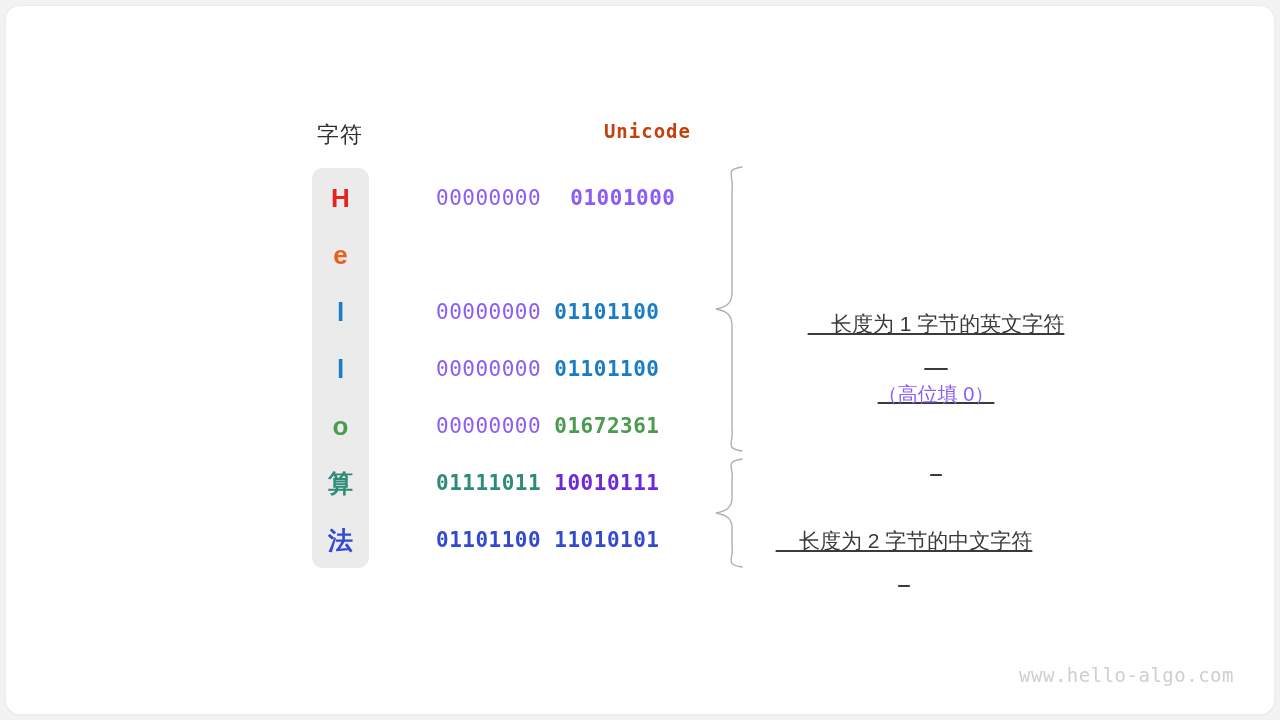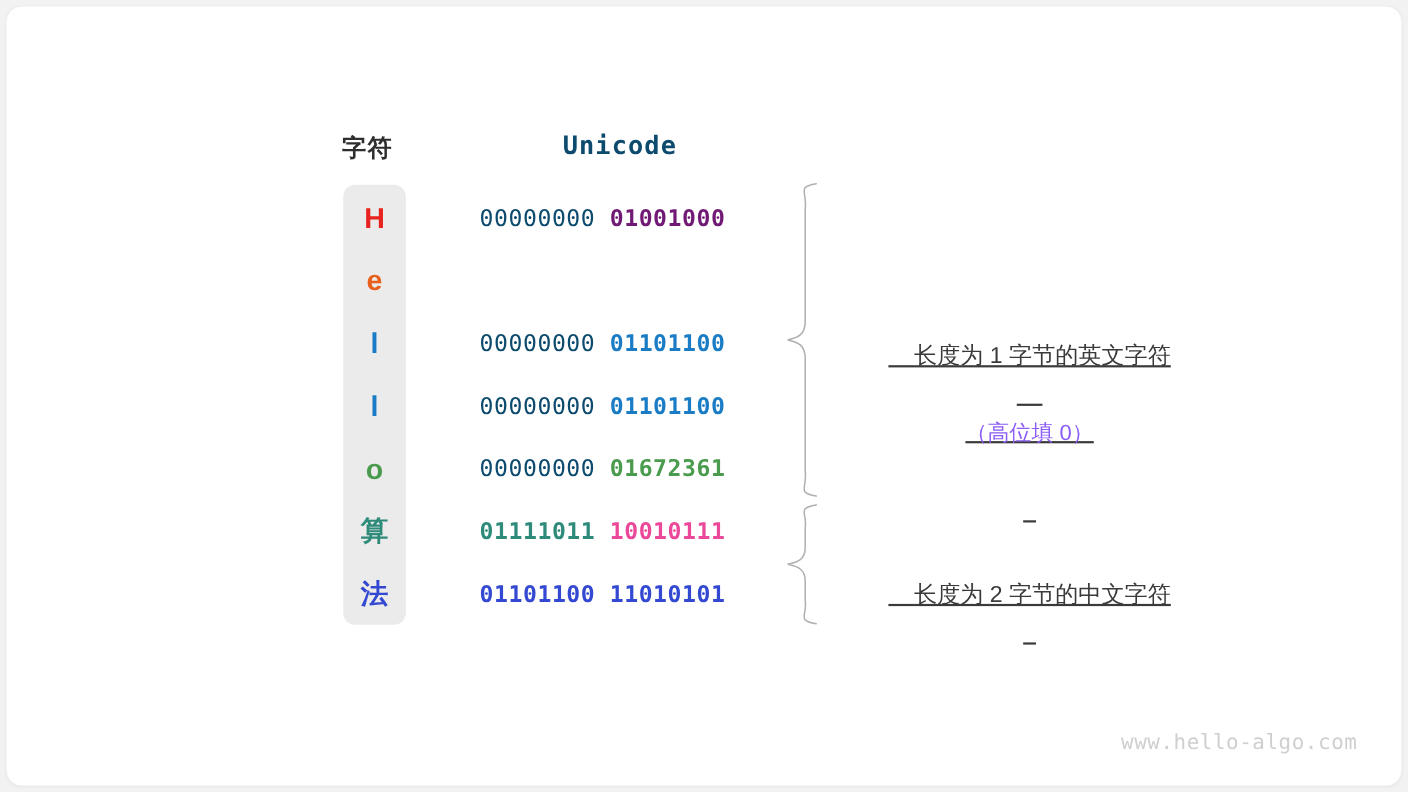--- a/index.html
+++ b/index.html
@@ -25,35 +25,36 @@
     box-shadow: 0 0 0 1px #ececec, 0 1px 3px rgba(0,0,0,0.05);
     overflow: hidden;
   }
 
   
   #header-char {
     position: absolute;
     left: 305px;
     top: 114px;
     width: 58px;
+    text-align: center;
     font-size: 22px;
-    font-weight: bold;
+    font-weight: normal;
     color: #2e2e2e;
     letter-spacing: 1px;
   }
   #header-unicode {
     position: absolute;
     left: 430px;
     top: 114px;
     width: 255px;
-    text-align: center;
+    text-align: right;
     font-family: "DejaVu Sans Mono", monospace;
-    font-size: 23px;
-    font-weight: bold;
-    color: #0c4a6e;
+    font-size: 19px;
+    font-weight: bold;
+    color: #c2410c;
     letter-spacing: 1px;
   }
 
   
   #char-panel {
     position: absolute;
     left: 306px;
     top: 162px;
     width: 57px;
     height: 400px;
@@ -88,21 +89,21 @@
     top: 0;
     width: 260px;
     height: 57px;
     line-height: 57px;
     font-family: "DejaVu Sans Mono", monospace;
     font-size: 21px;
     letter-spacing: 0.5px;
     white-space: pre;
   }
   .bits-high {
-    color: #0c4a6e;
+    color: #8b5cf6;
     font-weight: normal;
   }
   .bits-high.filled {
     font-weight: bold;
     text-align: right;
   }
   .bits-low {
     font-weight: bold;
   }
 
@@ -126,21 +127,21 @@
     display: block;
     color: #8b5cf6;
     font-size: 20px;
   }
   #annotation-1 {
     left: 755px;
     top: 264px;
     width: 350px;
   }
   #annotation-2 {
-    left: 755px;
+    left: 723px;
     top: 481px;
     width: 350px;
   }
 
   
   #watermark {
     position: absolute;
     right: 40px;
     bottom: 28px;
     font-family: "DejaVu Sans Mono", monospace;
@@ -155,40 +156,40 @@
 <div id="canvas-card">
 
   <div id="header-char">字符</div>
   <div id="header-unicode">Unicode</div>
 
   <div id="char-panel"></div>
 
   <div id="rows-container">
       <div class="row" style="top: 164px;">
         <div class="row-char" style="color: rgb(232, 35, 31);">H</div>
-        <div class="row-bits"><span class="bits-high">00000000</span><span> </span><span class="bits-low" style="color: #701a75;">01001000</span></div>
+        <div class="row-bits"><span class="bits-high">00000000</span><span> </span><span class="bits-low" style="color: #8b5cf6; margin-left: 16px;">01001000</span></div>
       </div>
       <div class="row" style="top: 221px;">
         <div class="row-char" style="color: rgb(232, 96, 28);">e</div>
       </div>
       <div class="row" style="top: 278px;">
         <div class="row-char" style="color: rgb(26, 124, 196);">l</div>
         <div class="row-bits"><span class="bits-high">00000000</span><span> </span><span class="bits-low" style="color: rgb(26, 124, 196);">01101100</span></div>
       </div>
       <div class="row" style="top: 335px;">
         <div class="row-char" style="color: rgb(26, 124, 196);">l</div>
         <div class="row-bits"><span class="bits-high">00000000</span><span> </span><span class="bits-low" style="color: rgb(26, 124, 196);">01101100</span></div>
       </div>
       <div class="row" style="top: 392px;">
         <div class="row-char" style="color: rgb(74, 155, 78);">o</div>
         <div class="row-bits"><span class="bits-high">00000000</span><span> </span><span class="bits-low" style="color: rgb(74, 155, 78);">01672361</span></div>
       </div>
       <div class="row" style="top: 449px;">
         <div class="row-char cjk" style="color: rgb(46, 139, 122);">算</div>
-        <div class="row-bits"><span class="bits-high filled" style="color: rgb(46, 139, 122);">01111011</span><span> </span><span class="bits-low" style="color: #ec4899;">10010111</span></div>
+        <div class="row-bits"><span class="bits-high filled" style="color: rgb(46, 139, 122);">01111011</span><span> </span><span class="bits-low" style="color: #6d28d9;">10010111</span></div>
       </div>
       <div class="row" style="top: 506px;">
         <div class="row-char cjk" style="color: rgb(52, 73, 209);">法</div>
         <div class="row-bits"><span class="bits-high filled" style="color: rgb(52, 73, 209);">01101100</span><span> </span><span class="bits-low" style="color: rgb(52, 73, 209);">11010101</span></div>
       </div>
     </div>
 
   <svg class="brace" style="left:706px; top:158px;" width="46" height="290" viewBox="0 0 46 290">
     <path d="M 30 3
              C 12 6, 22 10, 20 26

